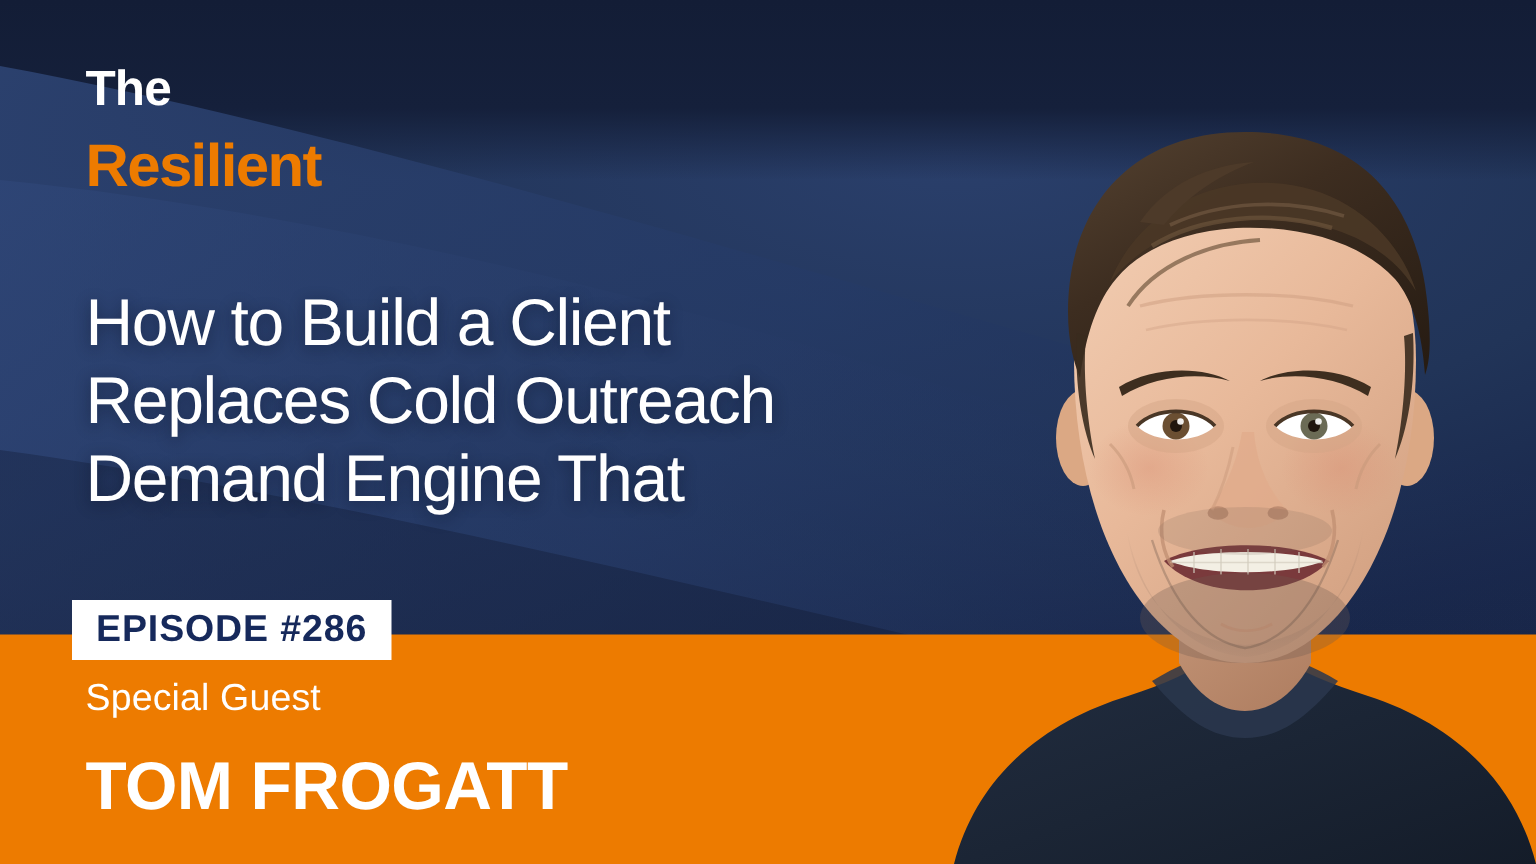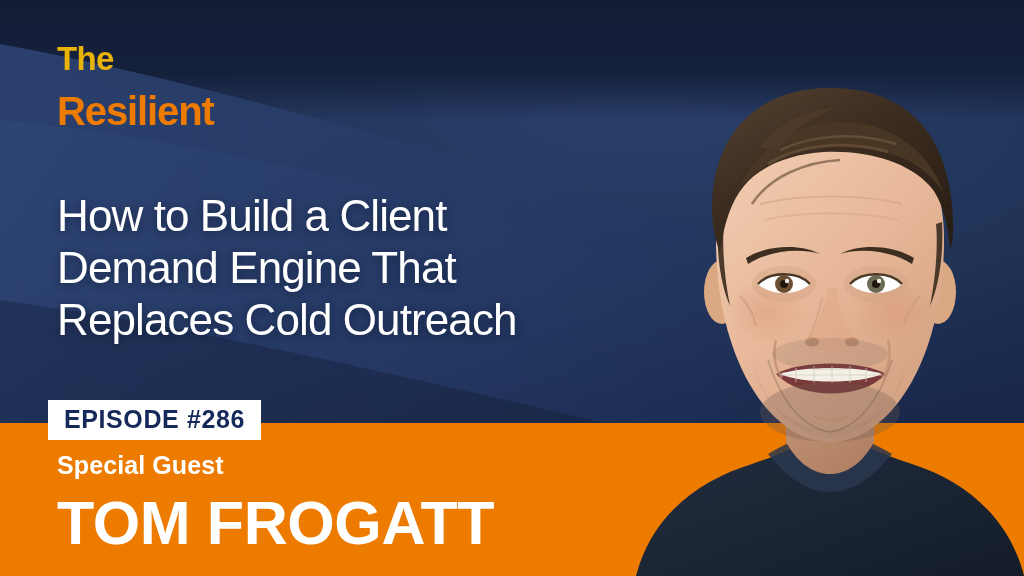--- a/index.html
+++ b/index.html
@@ -63,21 +63,21 @@
   .brand {
     position: absolute;
     left: 57px;
     top: 42px;
     line-height: 1.0;
     z-index: 6;
   }
   .brand-the {
     font-size: 33px;
     font-weight: 700;
-    color: #eab308;
+    color: #ffffff;
     letter-spacing: -0.6px;
   }
   .brand-resilient {
     font-size: 40px;
     font-weight: 700;
     color: #ED7B00;
     letter-spacing: -1.1px;
     margin-top: 16px;
   }
   .brand-recruiter {
@@ -118,32 +118,32 @@
   }
 
   .guest-block {
     position: absolute;
     left: 57px;
     top: 452px;
     z-index: 8;
   }
   .guest-label {
     font-size: 25px;
-    font-weight: 700;
+    font-weight: 400;
     color: #ffffff;
     letter-spacing: 0.1px;
     line-height: 1.1;
   }
   .guest-name {
-    font-size: 61px;
+    font-size: 45px;
     font-weight: 700;
     color: #ffffff;
     letter-spacing: -0.4px;
     line-height: 1.15;
-    margin-top: 8px;
+    margin-top: 18px;
   }
 </style>
 </head>
 <body>
 
 <div id="cover">
 
   <div class="bg-base"></div>
   <div class="bg-top-dark"></div>
 
@@ -293,22 +293,22 @@
     </svg>
   </div>
 
   <div class="brand">
     <div class="brand-the">The</div>
     <div class="brand-resilient">Resilient</div>
   </div>
 
   <div class="episode-title">
     <span class="tline">How to Build a Client</span>
+    <span class="tline">Replaces Cold Outreach</span>
     <span class="tline">Demand Engine That</span>
-    <span class="tline">Replaces Cold Outreach</span>
   </div>
 
   <div class="episode-badge">EPISODE #286</div>
 
   <div class="guest-block">
     <div class="guest-label">Special Guest</div>
     <div class="guest-name">TOM FROGATT</div>
   </div>
 
 </div>

